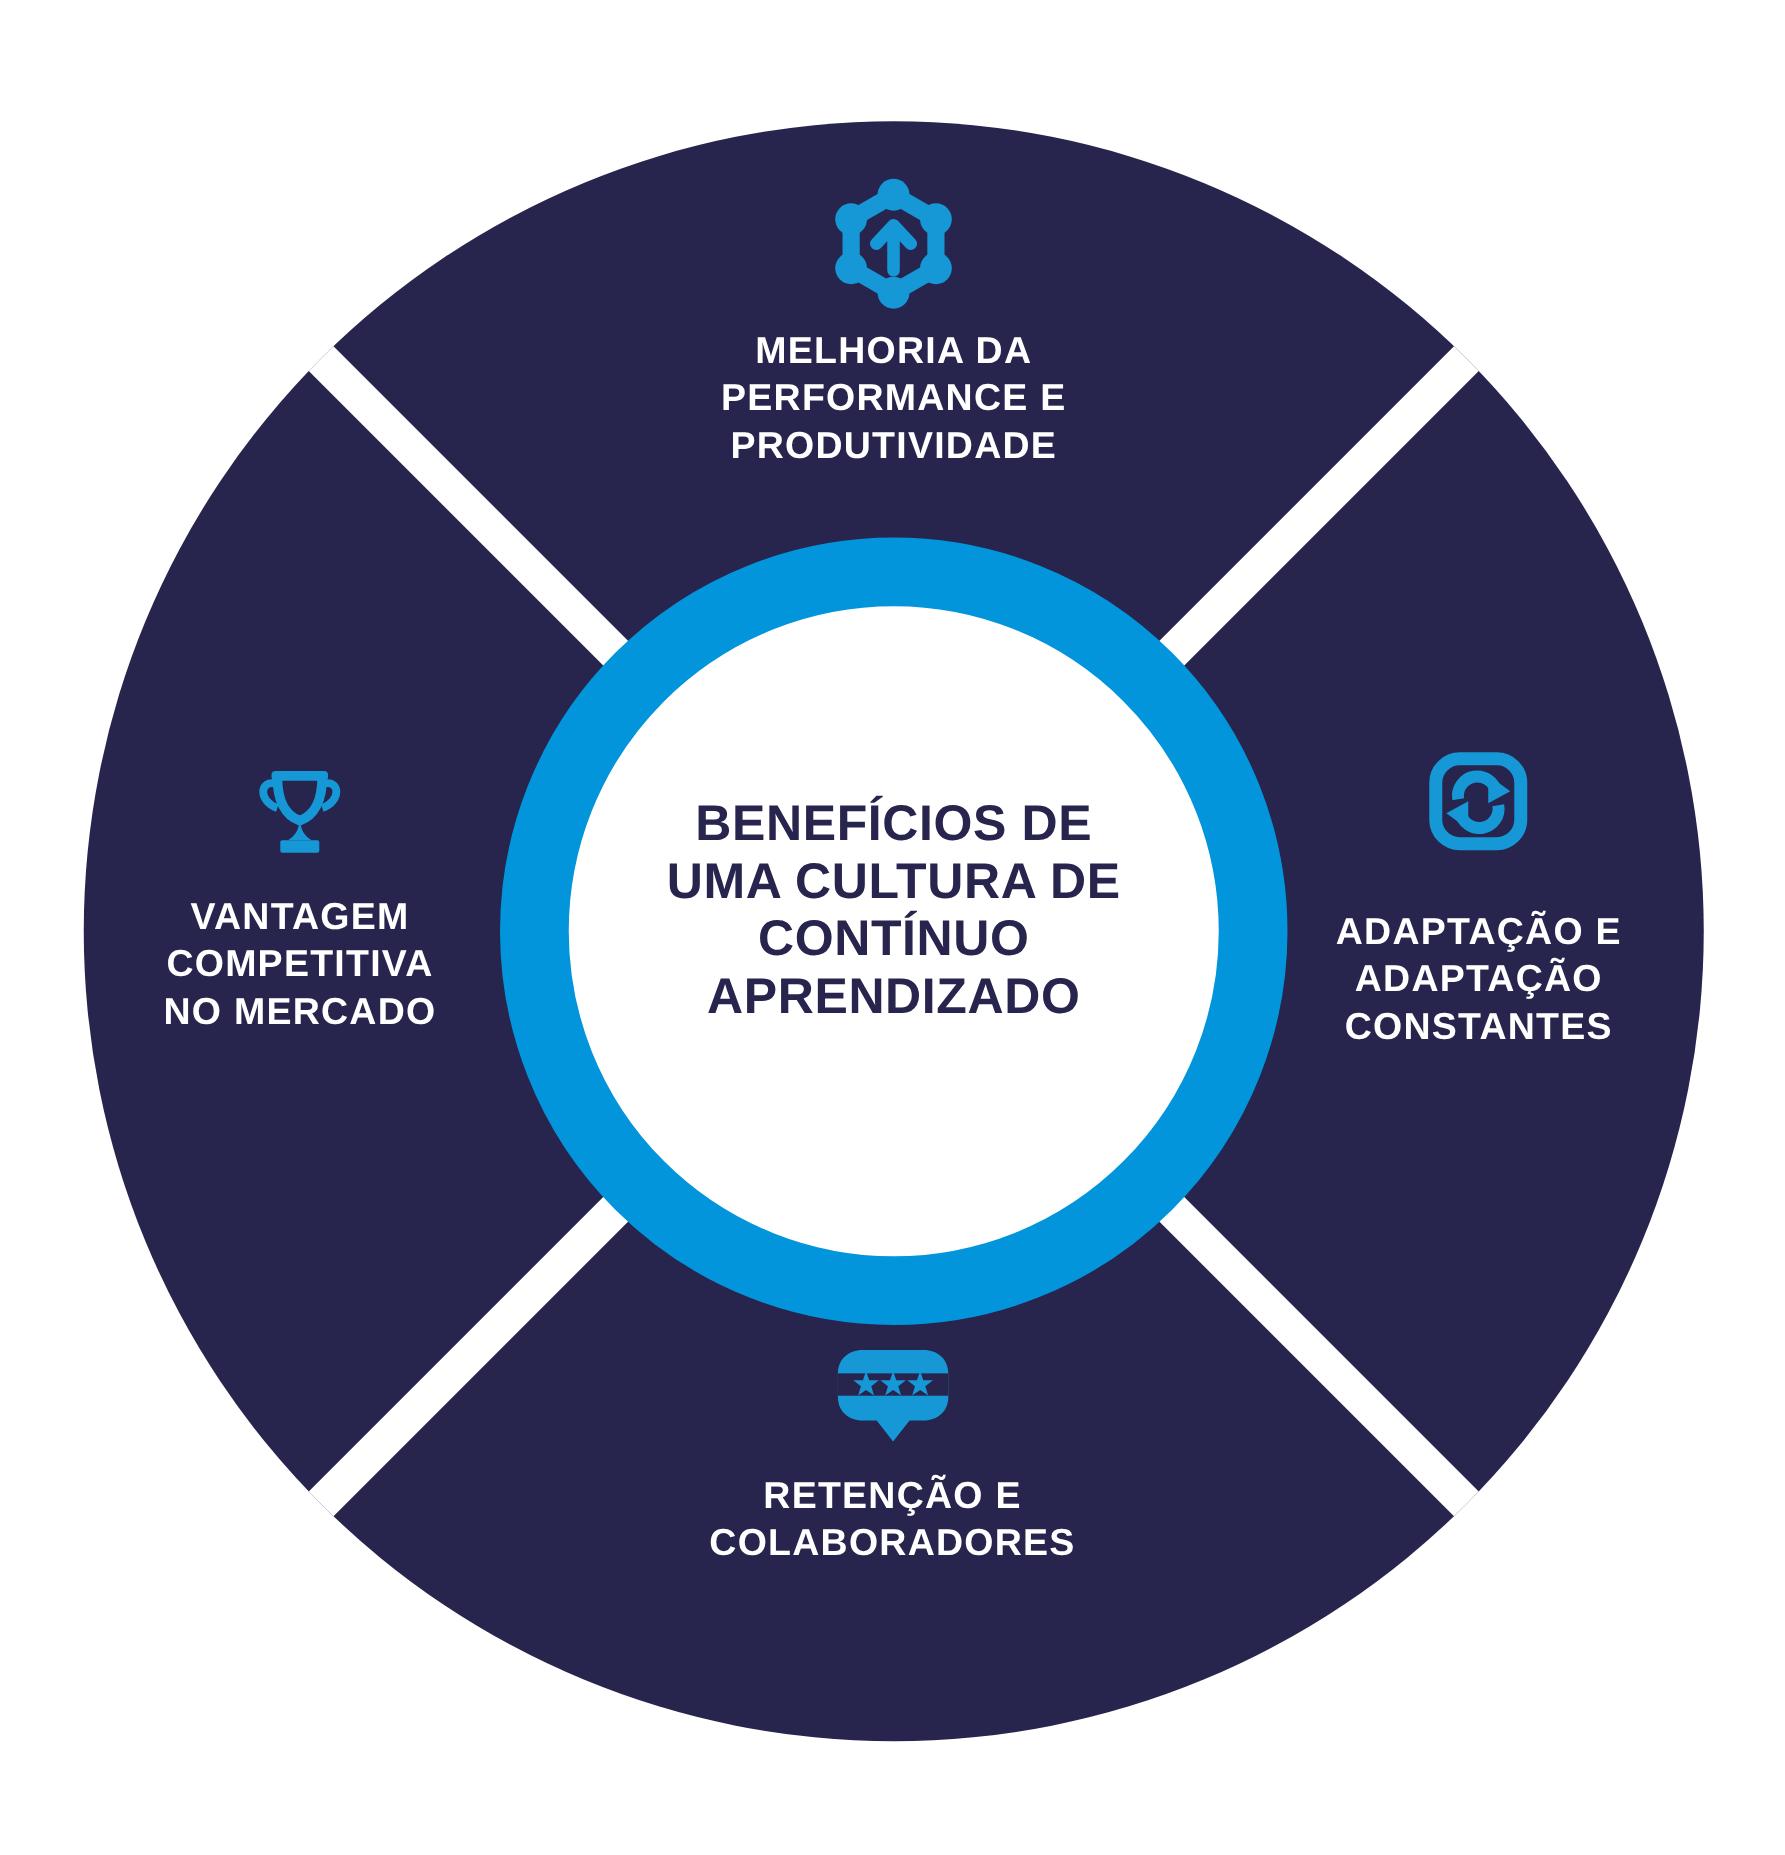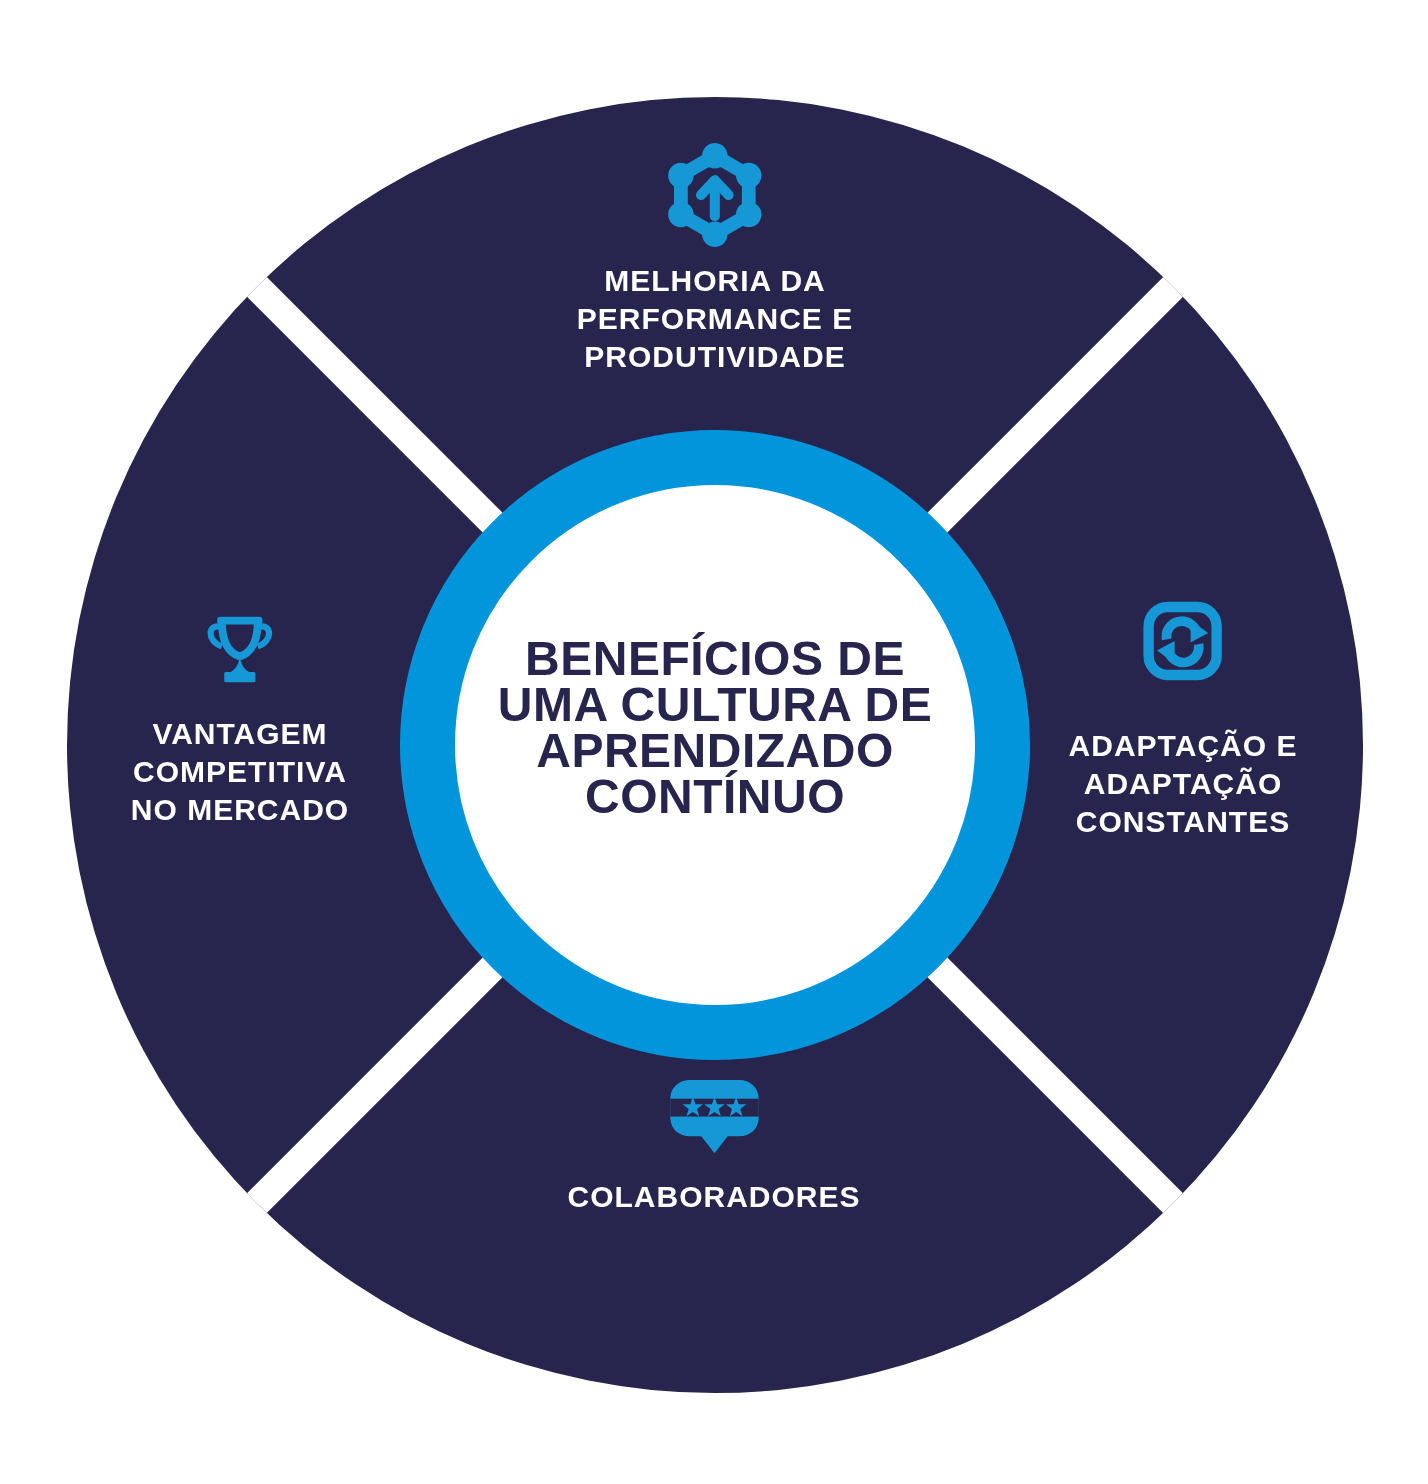--- a/index.html
+++ b/index.html
@@ -27,21 +27,21 @@
   .band-a{transform:translate(-50%,-50%) rotate(45deg);}
   .band-b{transform:translate(-50%,-50%) rotate(-45deg);}
   .badge{
     position:absolute;left:715px;top:745px;width:630px;height:630px;
     transform:translate(-50%,-50%);box-sizing:border-box;
     border:55px solid var(--ring);border-radius:50%;background:var(--background);
     display:flex;align-items:center;justify-content:center;
   }
   .center-title{
     position:relative;top:-17px;text-align:center;color:var(--title);
-    font-size:48px;font-weight:bold;line-height:46px;letter-spacing:0.5px;
+    font-size:40px;font-weight:bold;line-height:46px;letter-spacing:0.5px;
   }
   .center-title div{white-space:nowrap;}
   .quadrant{
     position:absolute;display:flex;flex-direction:column;align-items:center;
     color:var(--icon);
   }
   .q-top{left:715px;top:142px;transform:translateX(-50%);}
   .q-right{left:1183px;top:601px;transform:translateX(-50%);}
   .q-bottom{left:714px;top:1077px;transform:translateX(-50%);}
   .q-left{left:240px;top:612px;transform:translateX(-50%);}
@@ -110,20 +110,21 @@
     <svg width="94" height="81" viewBox="0 0 100 86">
       <path d="M24 3 H76 C88 3 97 11 97 23 V43 C97 55 88 63 76 63 H64 L50 81 L36 63 H24 C12 63 3 55 3 43 V23 C3 11 12 3 24 3 Z" fill="currentColor"></path>
       <rect x="3" y="23" width="94" height="19" fill="#27244D"></rect>
       <g fill="currentColor">
         <polygon transform="translate(27,32.5)" points="0,-11.5 2.7,-3.7 10.9,-3.6 4.4,1.4 6.8,9.3 0,4.6 -6.8,9.3 -4.4,1.4 -10.9,-3.6 -2.7,-3.7"></polygon>
         <polygon transform="translate(50,32.5)" points="0,-11.5 2.7,-3.7 10.9,-3.6 4.4,1.4 6.8,9.3 0,4.6 -6.8,9.3 -4.4,1.4 -10.9,-3.6 -2.7,-3.7"></polygon>
         <polygon transform="translate(73,32.5)" points="0,-11.5 2.7,-3.7 10.9,-3.6 4.4,1.4 6.8,9.3 0,4.6 -6.8,9.3 -4.4,1.4 -10.9,-3.6 -2.7,-3.7"></polygon>
       </g>
     </svg>
     <div class="q-label">
+      <div>RETENÇÃO E</div>
       <div>COLABORADORES</div>
     </div>
   </div>
 
   <div class="quadrant q-left">
     <svg width="78" height="82" viewBox="0 0 100 105">
       <rect x="21" y="6" width="58" height="10" rx="4" fill="currentColor"></rect>
       <path d="M27 12 C27 36 35 52 50 57 C65 52 73 36 73 12" fill="none" stroke="currentColor" stroke-width="10"></path>
       <path d="M25 19 C9 15 7 37 27 44" fill="none" stroke="currentColor" stroke-width="8"></path>
       <path d="M75 19 C91 15 93 37 73 44" fill="none" stroke="currentColor" stroke-width="8"></path>
@@ -134,18 +135,18 @@
       <div>VANTAGEM</div>
       <div>COMPETITIVA</div>
       <div>NO MERCADO</div>
     </div>
   </div>
 
   <div class="badge">
     <div class="center-title">
       <div>BENEFÍCIOS DE</div>
       <div>UMA CULTURA DE</div>
+      <div>CONTÍNUO</div>
       <div>APRENDIZADO</div>
-      <div>CONTÍNUO</div>
     </div>
   </div>
 
 </div>
 
 </body></html>

